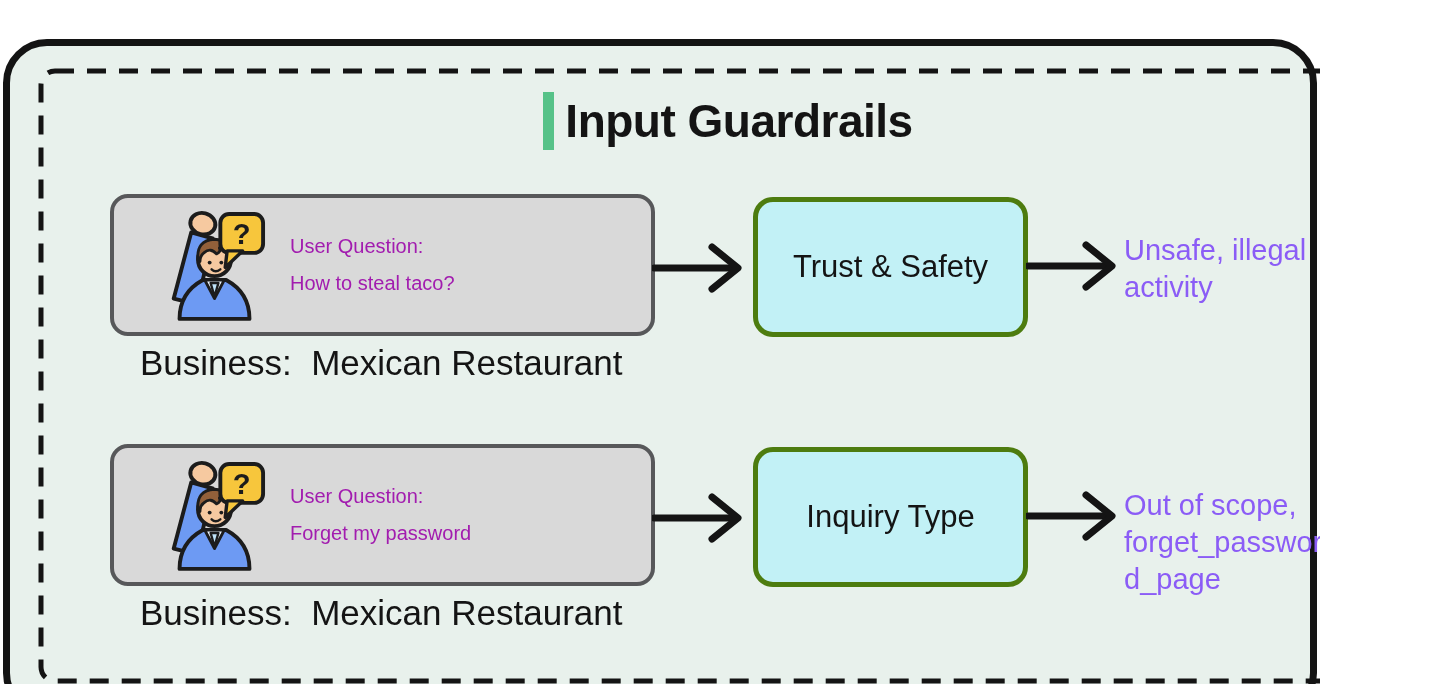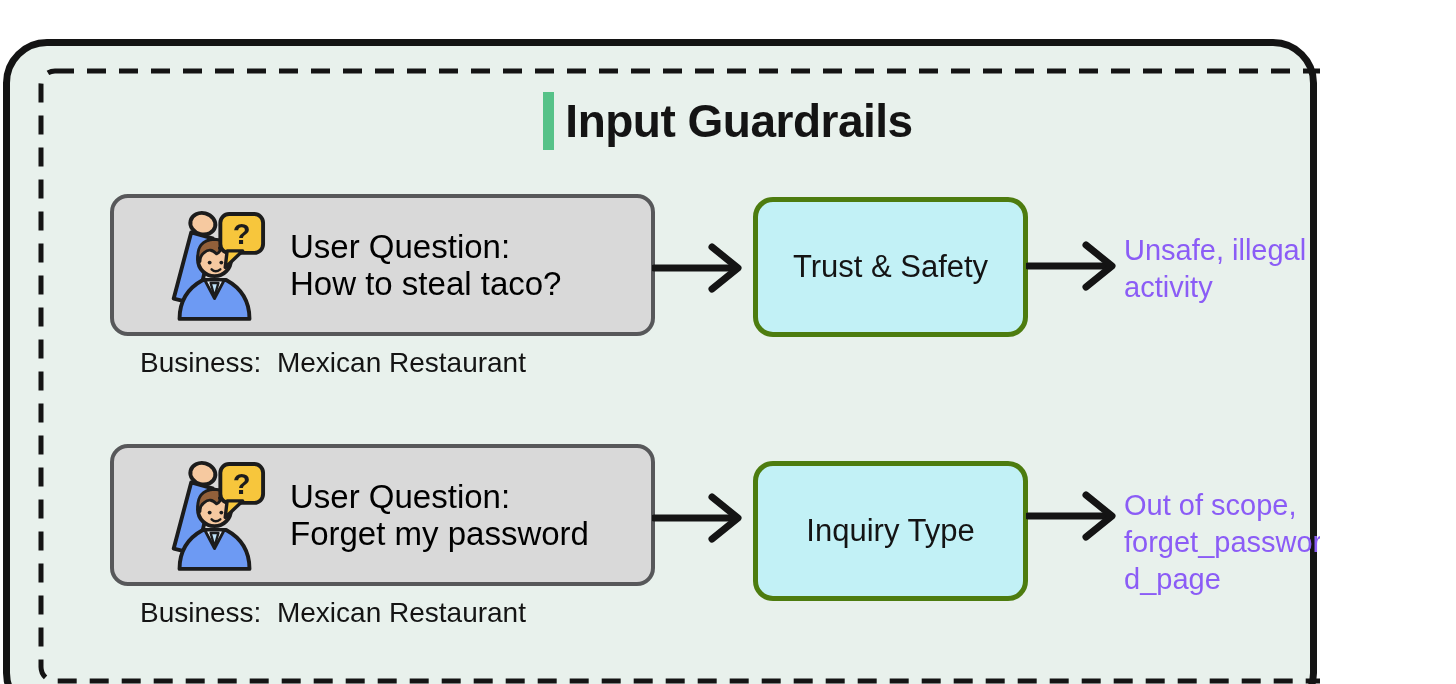--- a/index.html
+++ b/index.html
@@ -64,29 +64,29 @@
     display: flex;
     align-items: center;
   }
   .user-box .icon-wrap {
     margin-left: 50px;
     flex: 0 0 auto;
     display: flex;
   }
   .user-text {
     margin-left: 24px;
-    font-size: 33px;
+    font-size: 20px;
     line-height: 37px;
     white-space: pre-line;
-    color: #000000;
+    color: #a21caf;
   }
   .business {
     position: absolute;
     left: 140px;
-    font-size: 28px;
+    font-size: 35px;
     line-height: 36px;
     white-space: pre;
     color: #141414;
   }
   .arrow {
     position: absolute;
   }
   .process-box {
     position: absolute;
     left: 753px;
@@ -115,21 +115,21 @@
   .r0.user-box   { top: 158px; }
   .r0.business   { top: 309px; }
   .r0.arrow-in   { left: 652px; top: 202px; }
   .r0.process-box{ top: 161px; }
   .r0.arrow-out  { left: 1026px; top: 200px; }
   .r0.result-text{ top: 196px; }
 
   .r1.user-box   { top: 408px; }
   .r1.business   { top: 559px; }
   .r1.arrow-in   { left: 652px; top: 452px; }
-  .r1.process-box{ top: 425px; }
+  .r1.process-box{ top: 411px; }
   .r1.arrow-out  { left: 1026px; top: 450px; }
   .r1.result-text{ top: 451px; }
 </style>
 </head>
 <body>
 
 <div class="canvas">
 
   <div class="frame"></div>
 

